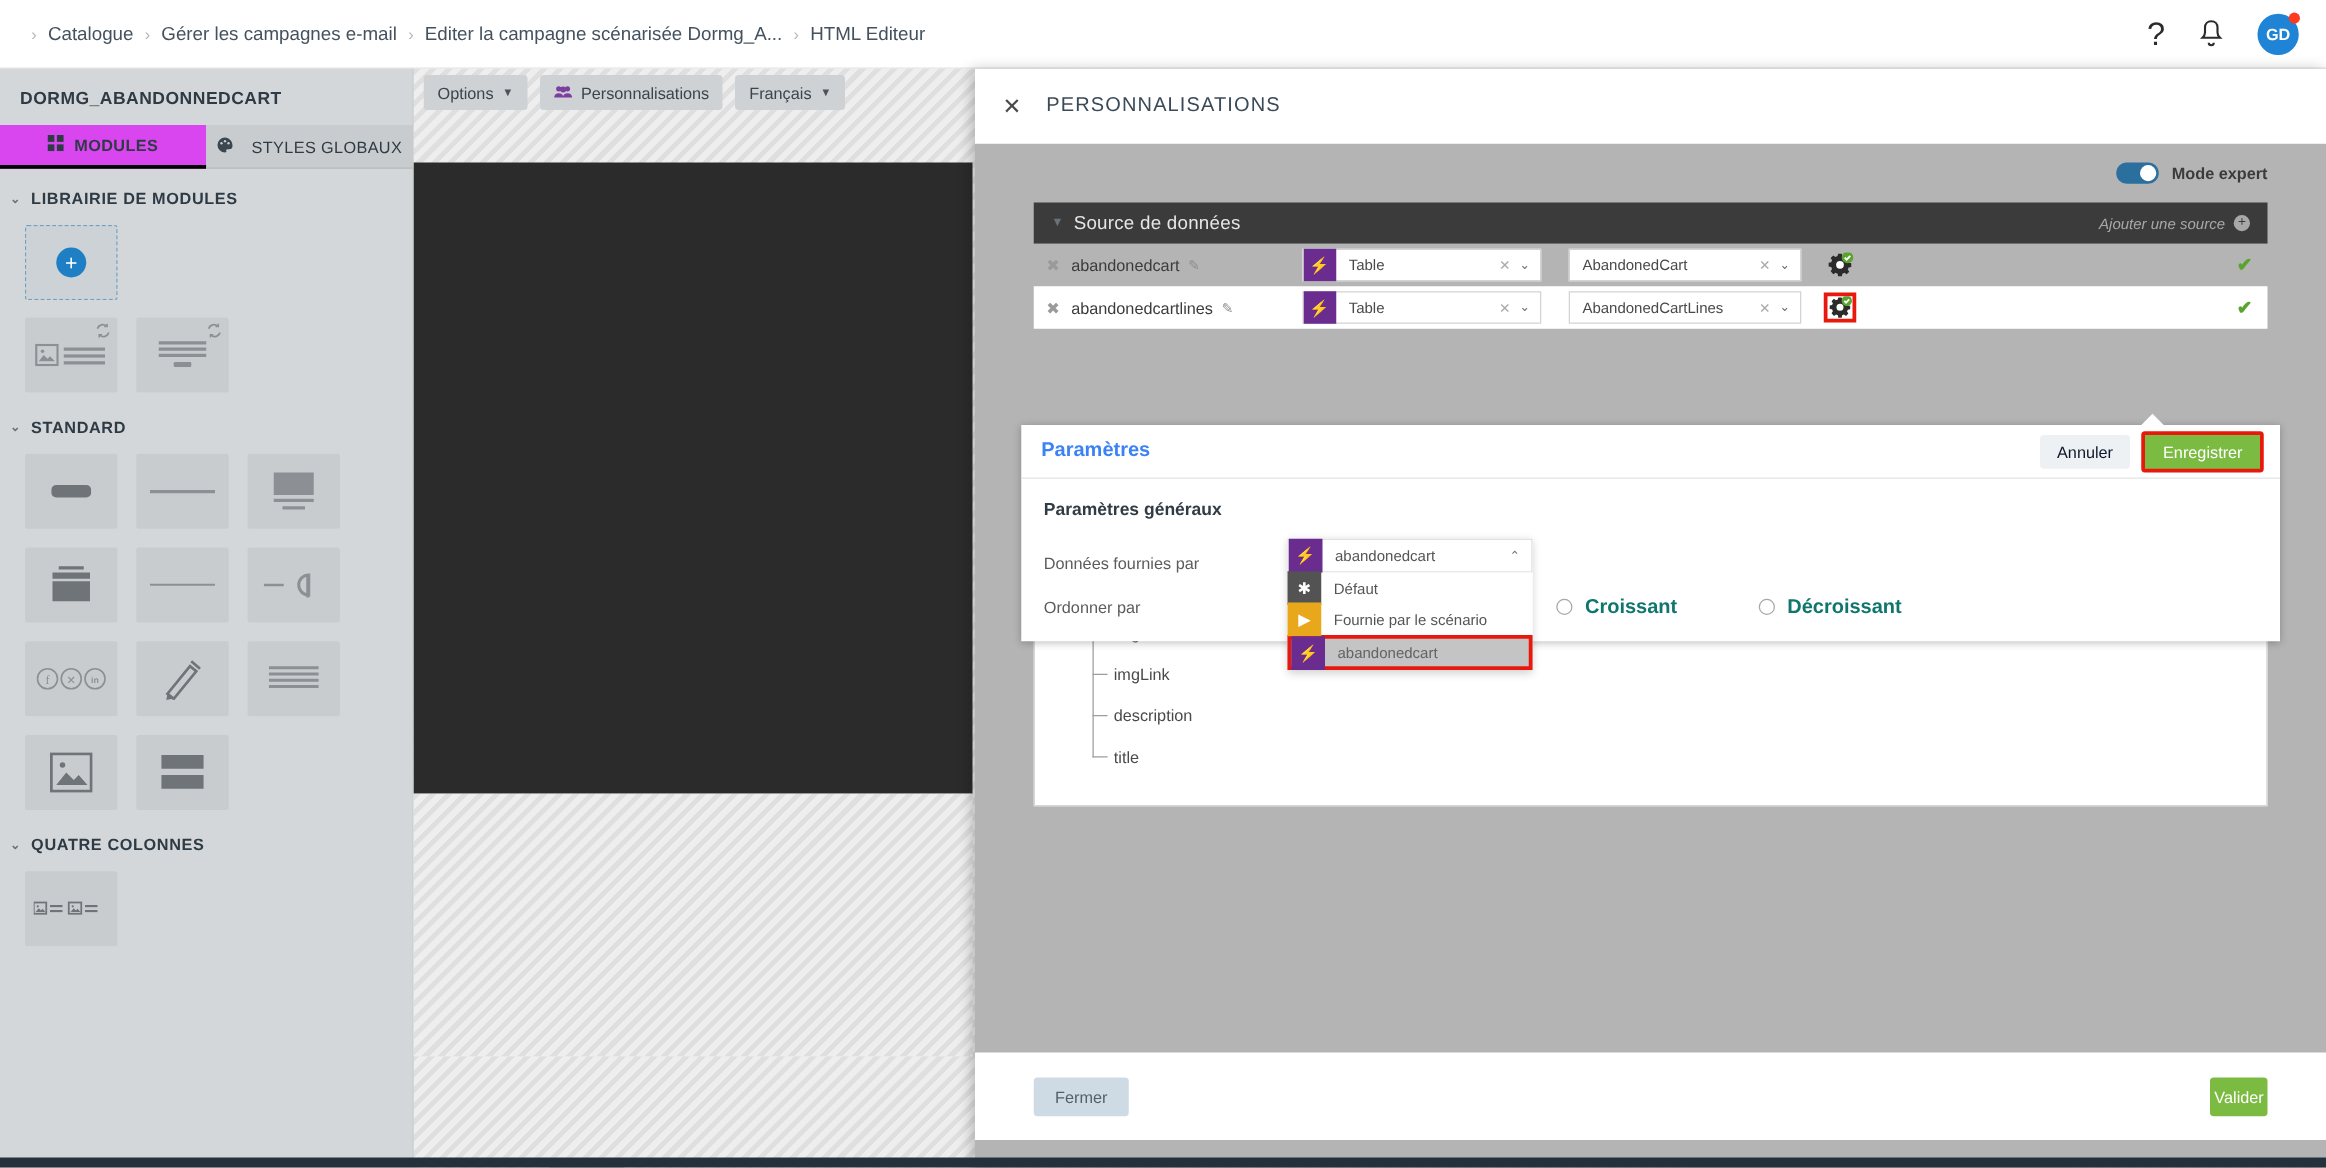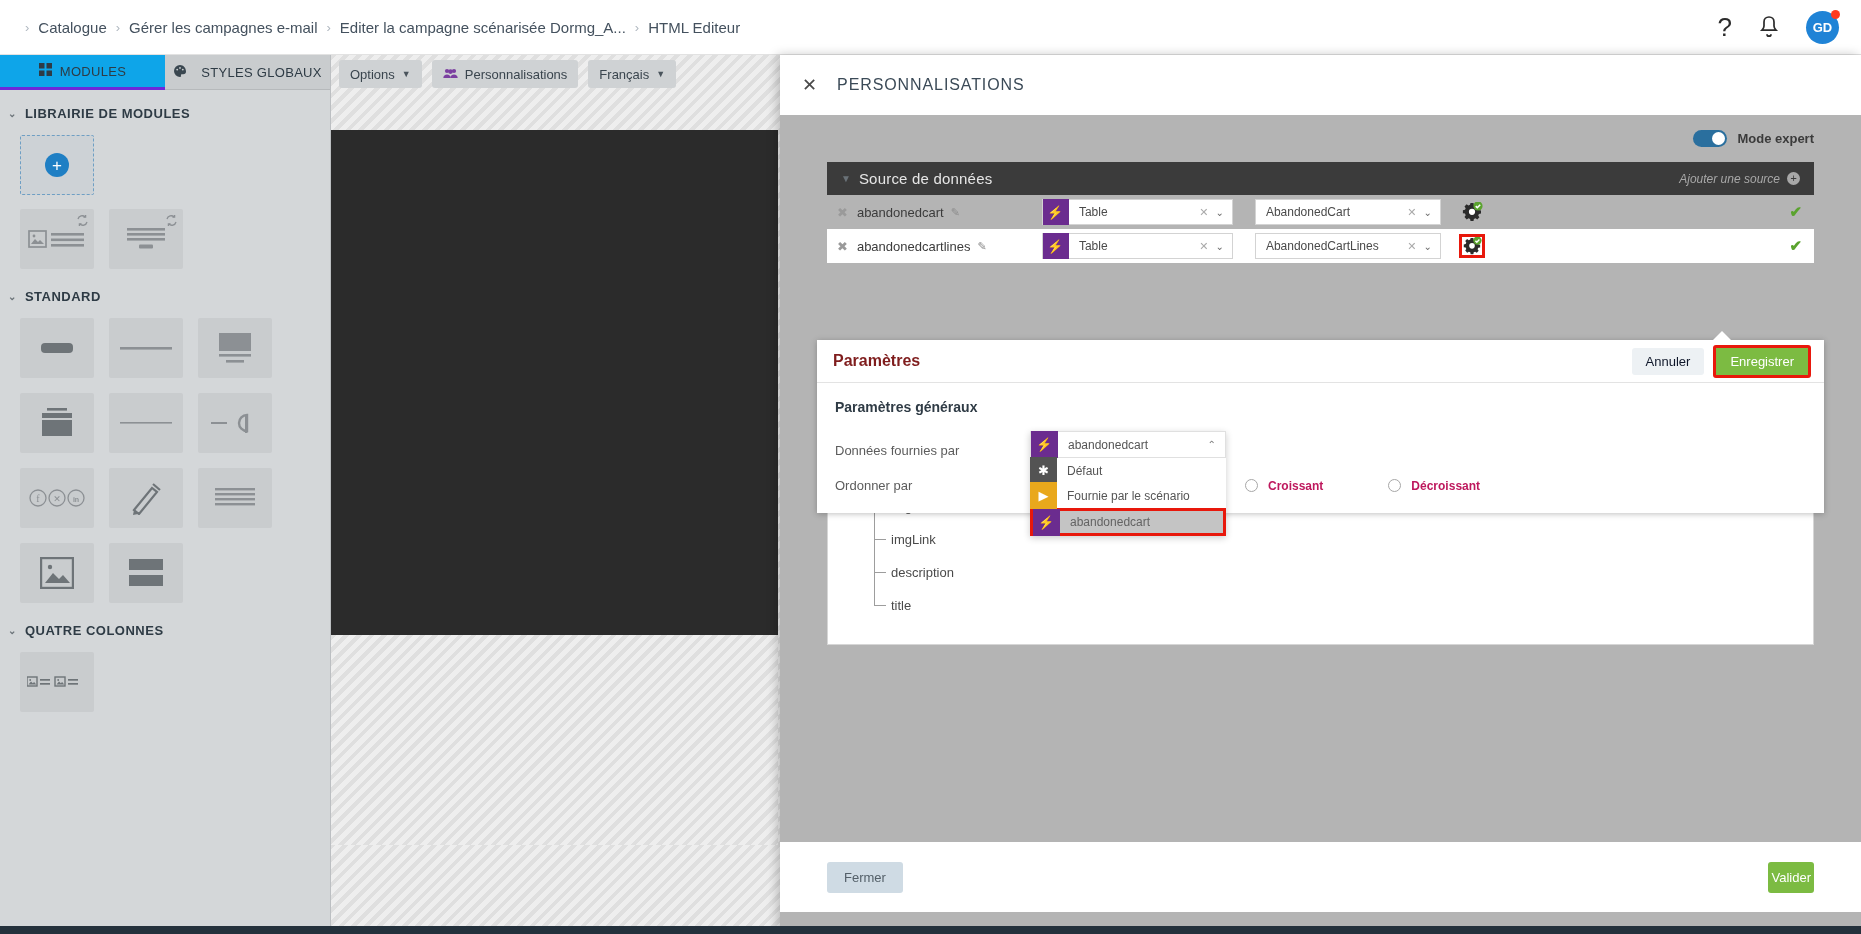--- a/index.html
+++ b/index.html
@@ -40,21 +40,21 @@
   .sb-title {
     height: 45px; display: flex; align-items: center; padding-left: 16px;
     font-size: 14px; font-weight: bold; color: #2e3b45; letter-spacing: .4px;
     background: #d4d7d9;
   }
   .sb-tabs { display: flex; height: 35px; }
   .sb-tab {
     flex: 1; display: flex; align-items: center; justify-content: center; gap: 8px;
     font-size: 13px; color: #2e3b45; cursor: pointer; letter-spacing: .3px;
   }
-  .sb-tab.active { background: #0ea5e9; border-bottom: 3px solid #6d28d9; font-weight: 400; }
+  .sb-tab.active { background: #d946ef; border-bottom: 3px solid #000000; font-weight: 700; }
   .sb-tab.inactive { background: #c9ccce; border-bottom: 1px solid #b6b9bb; gap: 14px; }
   .sb-body { background: #d4d7d9; height: 799px; overflow: hidden; padding-top: 6px; }
   .sb-section {
     display: flex; align-items: center; gap: 8px;
     padding: 10px 0 10px 8px; font-size: 13px; font-weight: bold;
     color: #2e3b45; letter-spacing: .5px;
   }
   .chev { font-size: 10px; color: #6a7278; }
   .mod-grid { display: flex; flex-wrap: wrap; gap: 15px; padding: 4px 0 10px 20px; }
   .mod-tile {
@@ -149,36 +149,36 @@
   }
   .params-arrow {
     position: absolute; right: 92px; top: -9px; width: 0; height: 0;
     border-left: 10px solid transparent; border-right: 10px solid transparent;
     border-bottom: 10px solid #ffffff;
   }
   .params-head {
     height: 43px; display: flex; align-items: center; padding: 0 13px 0 16px;
     border-bottom: 1px solid #e3e3e3;
   }
-  .params-title { font-size: 16px; font-weight: bold; color: #7f1d1d; }
+  .params-title { font-size: 16px; font-weight: bold; color: #3b82f6; }
   .params-btns { margin-left: auto; display: flex; align-items: center; gap: 9px; }
   .btn-cancel {
     background: #edf1f4; color: #0f172a; font-size: 13px; padding: 6px 14px; border-radius: 3px; cursor: pointer;
   }
   .btn-save {
     background: #7cbb42; color: #fff; font-size: 13px; padding: 6px 14px; border-radius: 3px; cursor: pointer;
     border: 3px solid #e8180c;
   }
   .params-body { padding: 16px 16px 10px 18px; position: relative; min-height: 128px; }
   .params-sub { font-size: 14px; font-weight: bold; color: #2f3b45; margin-bottom: 18px; }
   .p-row { display: flex; align-items: center; height: 35px; }
   .p-label { font-size: 13px; color: #5c5c5c; width: 195px; }
   .radio-area { display: flex; align-items: center; gap: 10px; margin-left: 215px; }
   .radio { width: 13px; height: 13px; border-radius: 50%; border: 1px solid #a7a7a7; background: #fff; cursor: pointer; }
-  .radio-lbl { font-size: 12px; font-weight: bold; color: #be185d; text-align: right; }
+  .radio-lbl { font-size: 16px; font-weight: bold; color: #0f766e; text-align: right; }
 
   
   .dd {
     position: absolute; left: 213px; top: 48px; width: 196px; z-index: 60;
     box-shadow: 0 2px 7px rgba(0,0,0,.2); background: #fff;
   }
   .dd-head { display: flex; align-items: center; height: 27px; border: 1px solid #e0e0e0; background: #fff; }
   .dd-ico { width: 27px; height: 27px; display: flex; align-items: center; justify-content: center; font-size: 13px; color: #fff; }
   .dd-ico.purple { background: #6b2c8f; }
   .dd-ico.gray { background: #535353; }
@@ -242,20 +242,21 @@
         </svg>
     </span>
     <span class="avatar">
       <span>GD</span>
       <span class="dot"></span>
     </span>
   </div>
 </div>
 
 <div class="sidebar">
+  <div class="sb-title">DORMG_ABANDONNEDCART</div>
   <div class="sb-tabs">
     <div class="sb-tab active">
       <span>
         <svg width="13" height="13" viewBox="0 0 13 13">
             <rect x="0" y="0" width="5.5" height="5.5" fill="#2e3b45"></rect>
             <rect x="7.5" y="0" width="5.5" height="5.5" fill="#2e3b45"></rect>
             <rect x="0" y="7.5" width="5.5" height="5.5" fill="#2e3b45"></rect>
             <rect x="7.5" y="7.5" width="5.5" height="5.5" fill="#2e3b45"></rect>
           </svg>
       </span>

